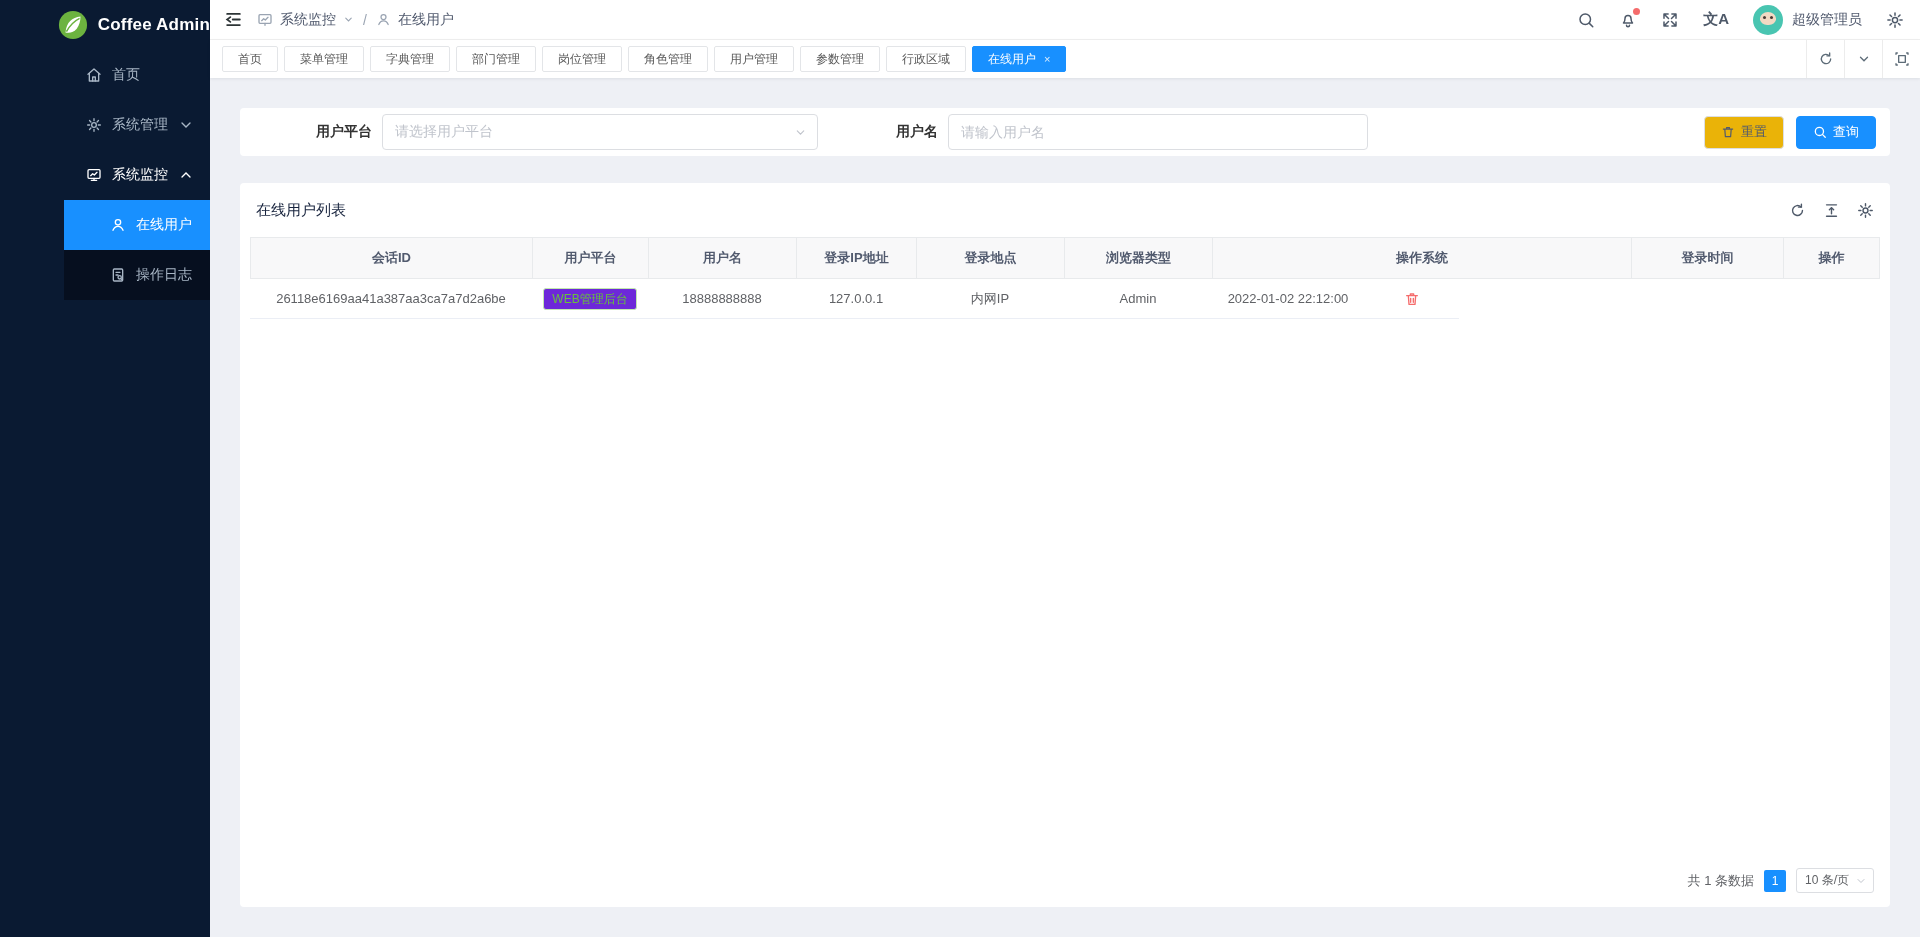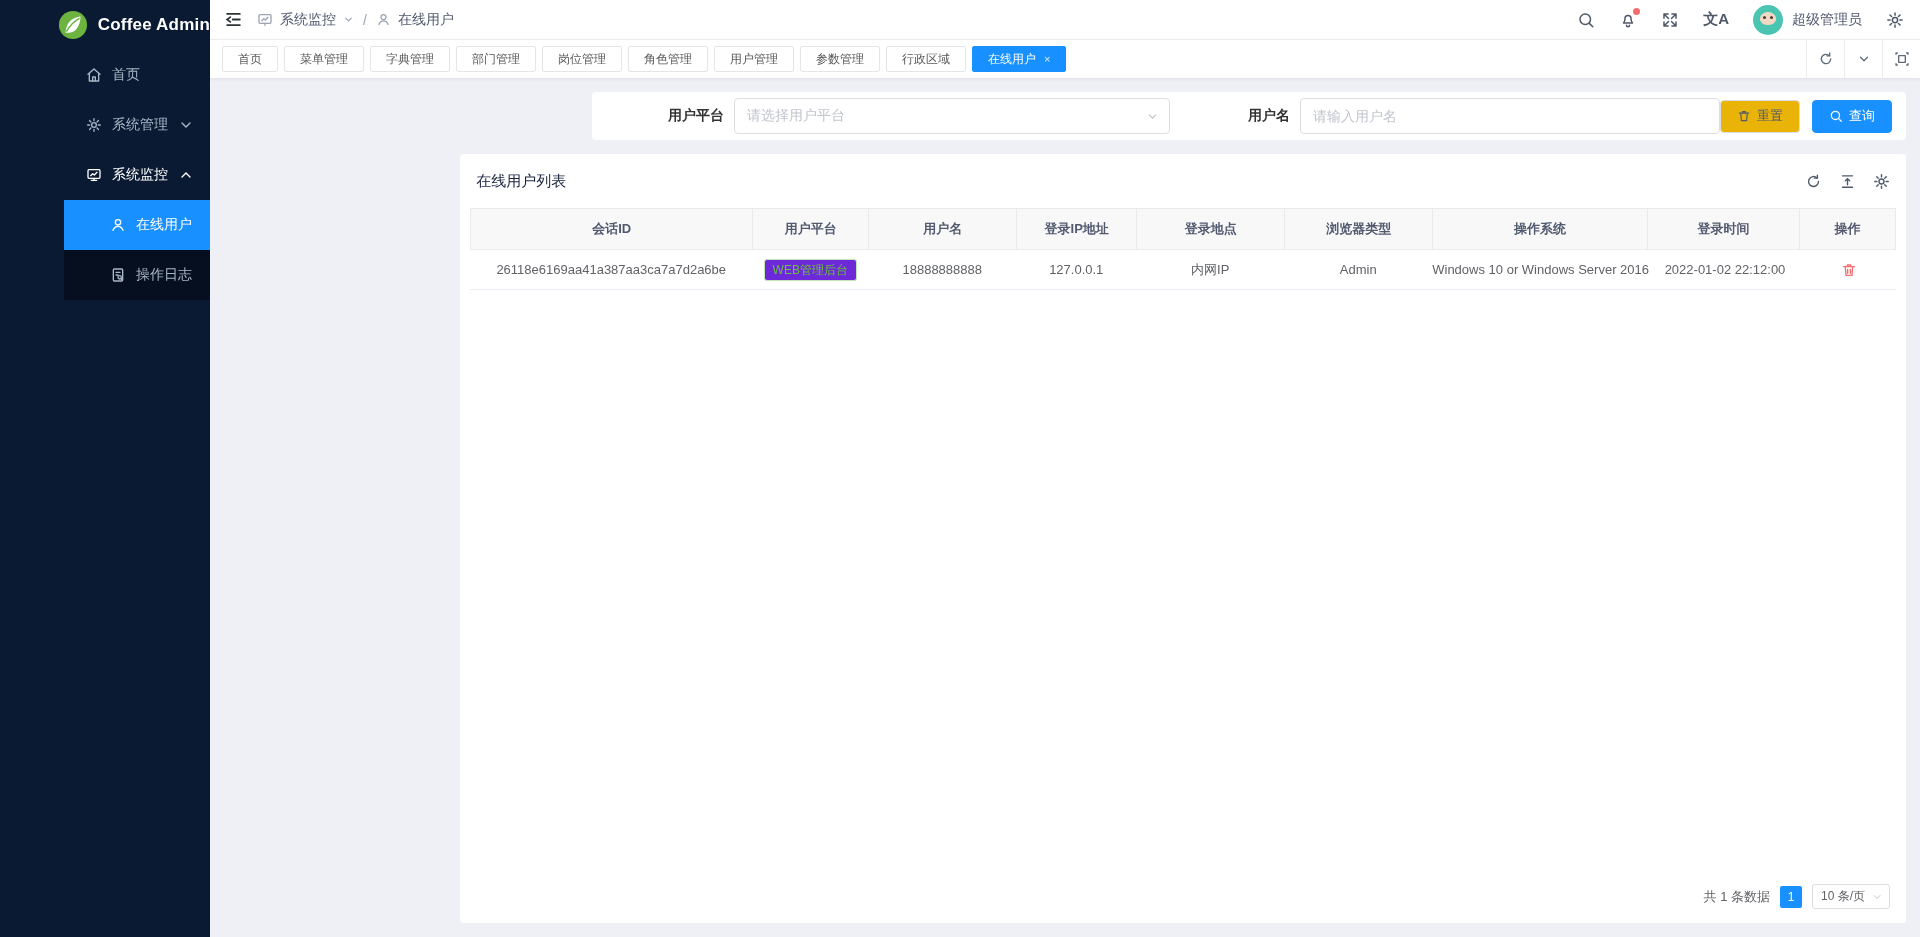--- a/index.html
+++ b/index.html
@@ -50,21 +50,21 @@
   .tabs { flex:1; display:flex; align-items:center; gap:6px; padding-left:12px; overflow:hidden; }
   .tab { height:26px; line-height:24px; padding:0 15px; border:1px solid #e3e5e8; background:#fff;
     border-radius:2px; font-size:12px; color:#595959; cursor:pointer; display:flex; align-items:center; white-space:nowrap; }
   .tab.active { background:#1890ff; border-color:#1890ff; color:#fff; }
   .tab-close { margin-left:8px; font-size:11px; line-height:1; opacity:.85; cursor:pointer; }
   .tabbar-tools { display:flex; align-items:stretch; height:38px; }
   .tool-cell { width:38px; display:flex; align-items:center; justify-content:center;
     border-left:1px solid #ececec; color:#5c6b77; cursor:pointer; }
 
   
-  .content { flex:1; padding:14px; display:flex; flex-direction:column; gap:14px; min-height:0;align-items:flex-end; }
+  .content { flex:1; padding:30px; display:flex; flex-direction:column; gap:27px; min-height:0; }
   .card { background:#fff; border-radius:4px; }
 
   .search-card { height:48px; display:flex; align-items:center; padding:0 14px 0 58px; }
   .f-label { font-weight:bold; color:#333; font-size:14px; white-space:nowrap; }
   .f-label.w1 { width:74px; text-align:right; }
   .select-box { position:relative; width:436px; height:36px; margin-left:10px; border:1px solid #dcdee2;
     border-radius:4px; display:flex; align-items:center; padding:0 30px 0 12px; cursor:pointer; background:#fff; }
   .select-box .ph { color:#c0c4cc; font-size:14px; }
   .select-caret { position:absolute; right:10px; top:11px; color:#c0c4cc; }
   .gap1 { width:78px; }
@@ -354,21 +354,20 @@
           <div id="tbody">
               <div class="trow body">
                 <div class="tcell" style="width: 282px;">26118e6169aa41a387aa3ca7a7d2a6be</div>
                 <div class="tcell" style="width: 116px;">
                   <span class="tag-success">WEB管理后台</span>
                 </div>
                 <div class="tcell" style="width: 148px;">18888888888</div>
                 <div class="tcell" style="width: 120px;">127.0.0.1</div>
                 <div class="tcell" style="width: 148px;">内网IP</div>
                 <div class="tcell" style="width: 148px;">Admin</div>
-                <div class="tcell" style="flex: 1 1 0%;">Windows 10 or Windows Server 2016</div>
                 <div class="tcell" style="width: 152px;">2022-01-02 22:12:00</div>
                 <div class="tcell" style="width: 95px;">
   <span class="trash-btn">
     <svg viewBox="0 0 24 24" width="16" height="16" fill="none" stroke="currentColor" stroke-width="2" stroke-linecap="round" stroke-linejoin="round">
                       <path d="M4 7h16M9.5 7V4.5h5V7M6.5 7l1 13h9l1-13M10 11v6M14 11v6"></path>
                     </svg>
   </span>
 </div>
               </div>
             </div>

